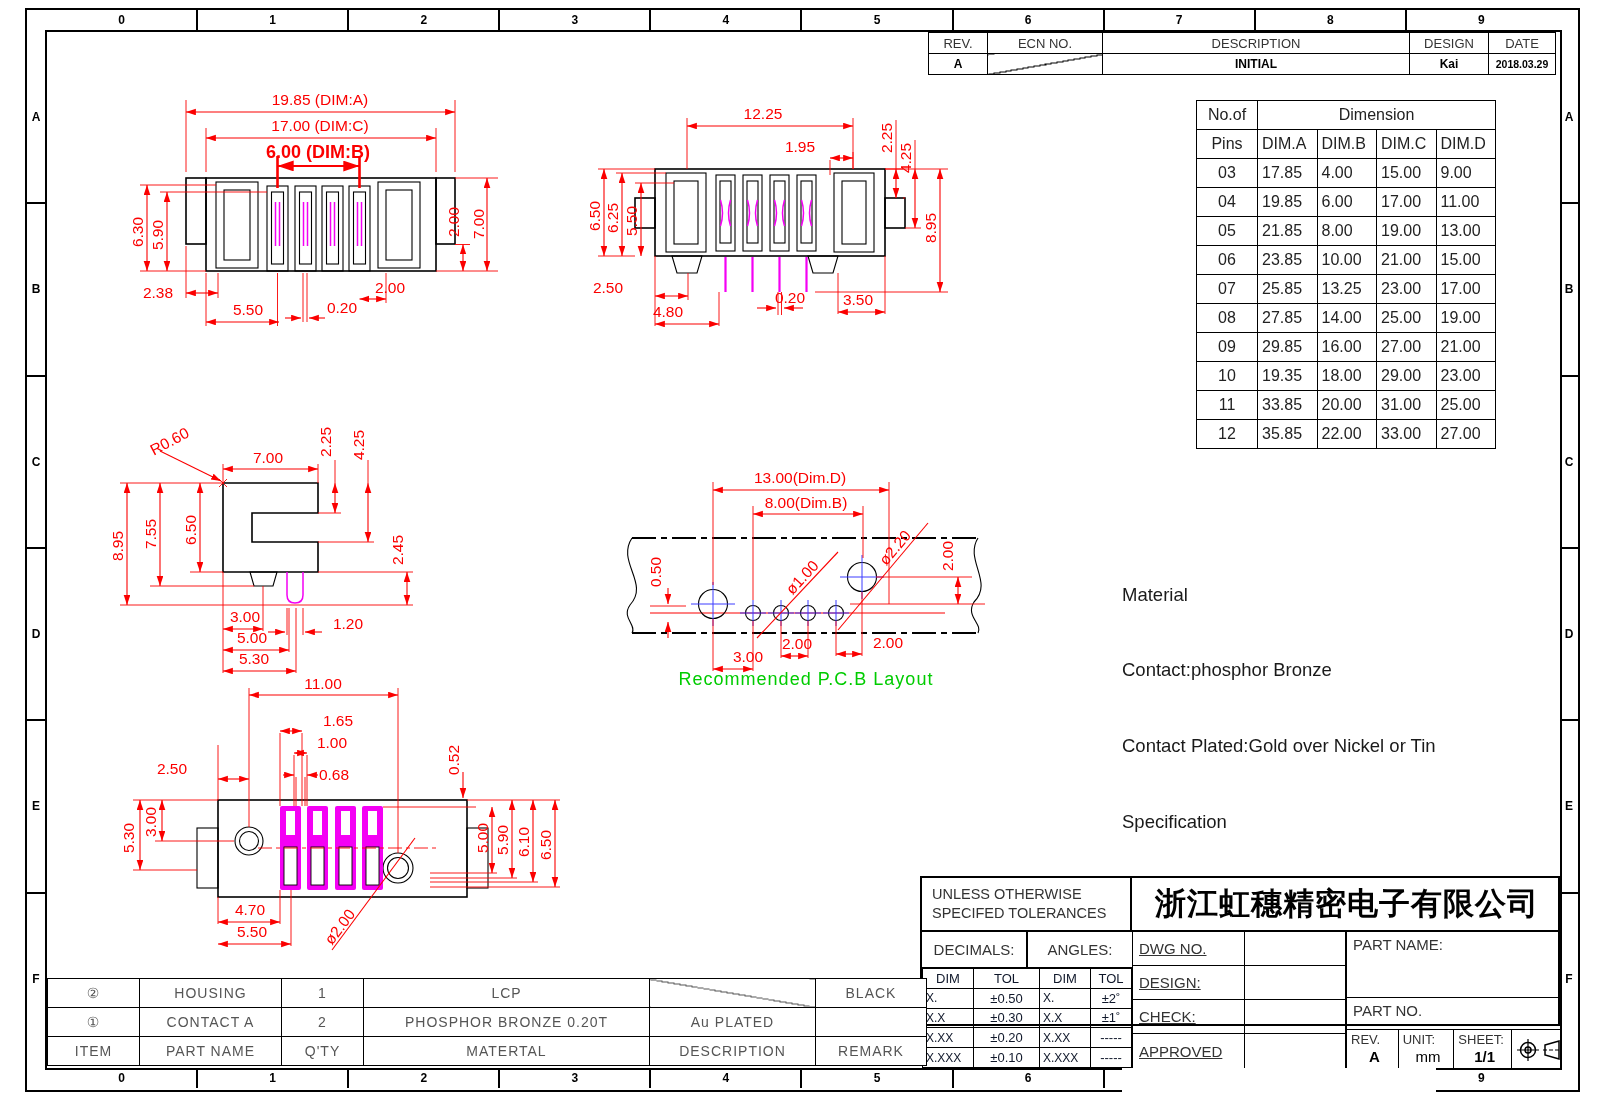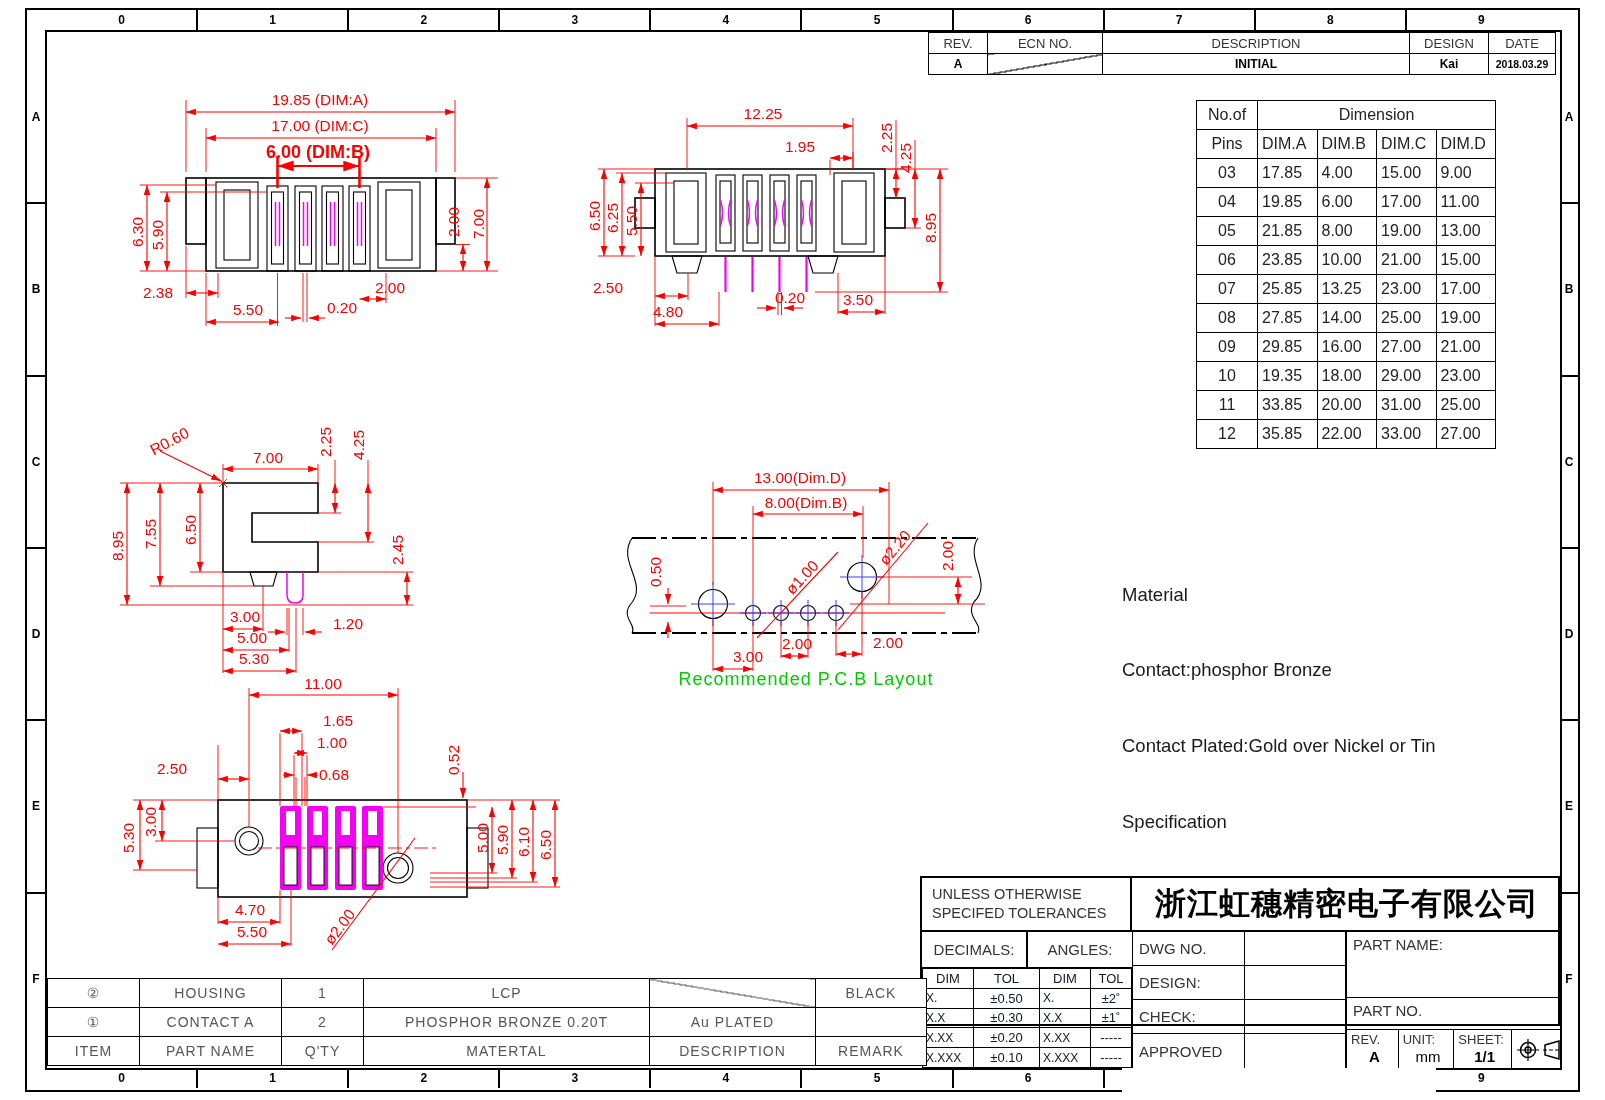--- a/index.html
+++ b/index.html
@@ -46,21 +46,21 @@
   #tb-dec-ang div{flex:1;display:flex;align-items:center;justify-content:center;font-size:15px;}
   #tb-dec-ang div:first-child{border-right:2px solid #000;}
   #tb-subtol{left:0;top:90px;width:210px;height:100px;}
   #tb-subtol table{width:100%;height:100%;}
   #tb-subtol td{font-size:12px;height:18px;color:#0f172a;padding:0 3px;}
   #tb-subtol .c{text-align:center;font-size:13px;}
   #tb-mid{left:210px;top:54px;width:213px;height:136px;border-left:1.5px solid #000;}
   .tb-mid-row{display:flex;height:34px;border-bottom:1.5px solid #000;box-sizing:border-box;}
   .tb-mid-row:last-child{border-bottom:none;}
   .tb-mid-row .lab{width:112px;border-right:1.5px solid #000;font-size:15px;
-                   display:flex;align-items:center;padding-left:6px;box-sizing:border-box;}
+                   display:flex;align-items:center;padding-left:6px;box-sizing:border-box;text-decoration:underline;}
   .tb-mid-row .val{flex:1;}
   #tb-right{left:423px;top:54px;width:217px;height:136px;border-left:2px solid #000;}
   #tb-pname{height:66px;border-bottom:1.5px solid #000;font-size:15px;padding:4px 0 0 6px;box-sizing:border-box;}
   #tb-pno{height:32px;border-bottom:1.5px solid #000;font-size:15px;padding:4px 0 0 6px;box-sizing:border-box;}
   #tb-rus{height:38px;display:flex;}
   #tb-rus .cell{border-right:1.5px solid #000;font-size:13px;padding:2px 0 0 4px;box-sizing:border-box;}
   #tb-rus .cell:last-child{border-right:none;}
   #tb-rus .cv{text-align:center;font-weight:bold;color:#000;font-size:15px;margin-top:1px;}
   
   #parts-table{position:absolute;left:47px;top:978px;background:#fff;}

